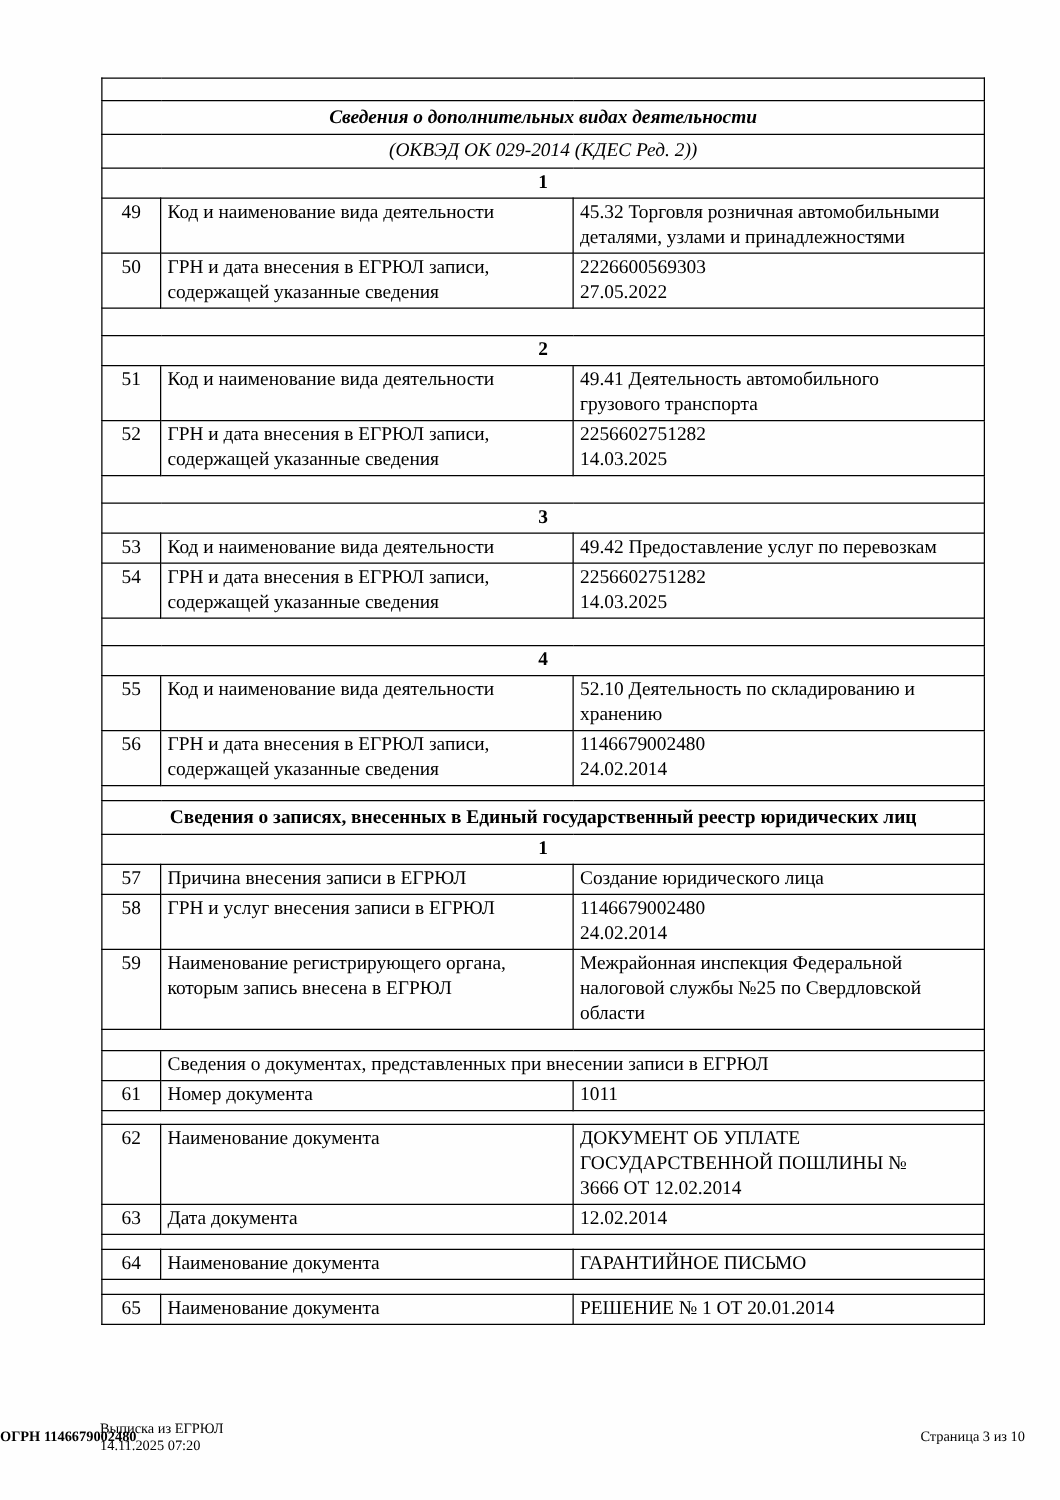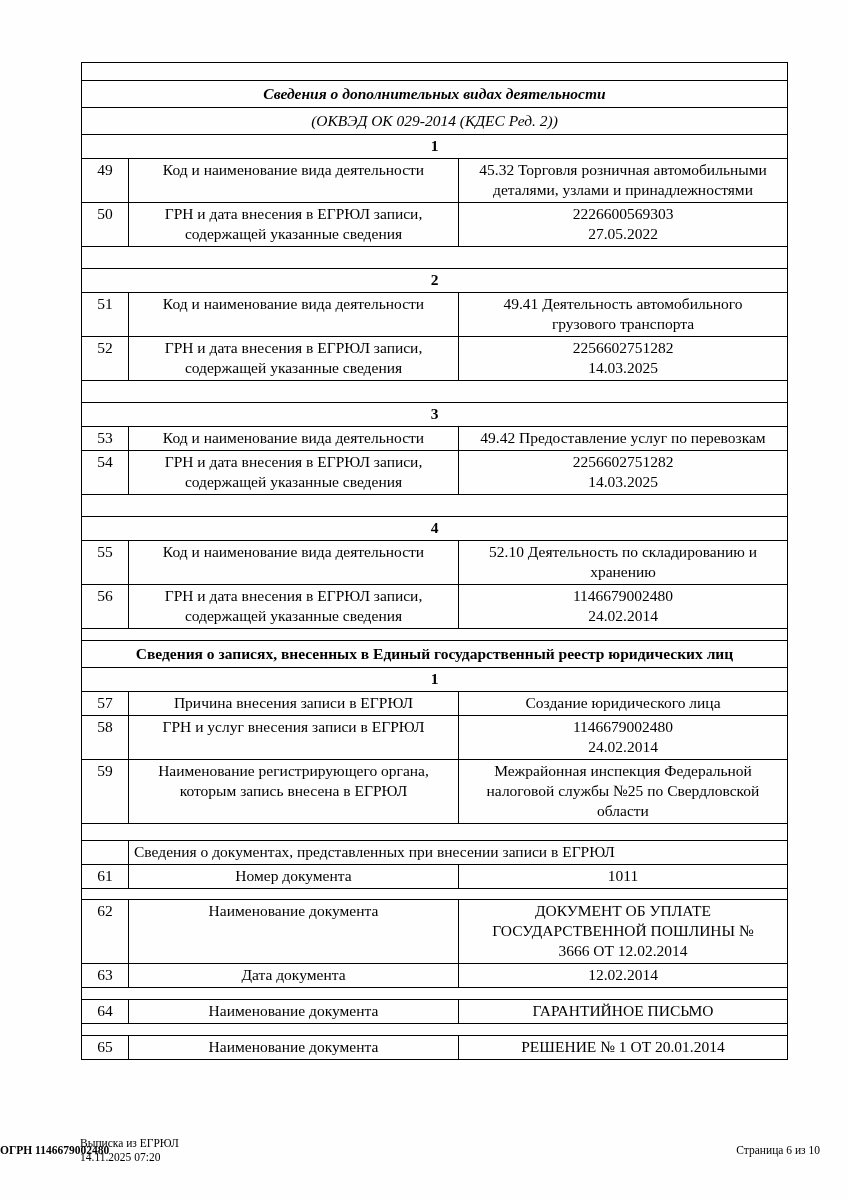--- a/index.html
+++ b/index.html
@@ -33,21 +33,20 @@
     padding: 1px 5px 2px 5px;
     overflow: hidden;
   }
   td.num-cell {
     text-align: center;
     padding-left: 1px;
     padding-right: 1px;
   }
   td.label-cell, td.value-cell {
     white-space: pre-line;
-    text-align: center;
   }
   td.title-cell {
     font-weight: bold;
     font-style: italic;
     text-align: center;
     padding-top: 3px; padding-bottom: 3px;
   }
   td.subtitle-cell {
     font-style: italic;
     text-align: center;
@@ -259,16 +258,16 @@
           <td class="label-cell">Наименование документа</td>
           <td class="value-cell">РЕШЕНИЕ № 1 ОТ 20.01.2014</td>
         </tr>
       </tbody>
   </table>
 
   <div class="footer">
     <div class="footer-left">Выписка из ЕГРЮЛ
 14.11.2025 07:20</div>
     <div class="footer-center">ОГРН 1146679002480</div>
-    <div class="footer-right">Страница 6 из 10</div>
+    <div class="footer-right">Страница 3 из 10</div>
   </div>
 
 </div>
 
 </body></html>

